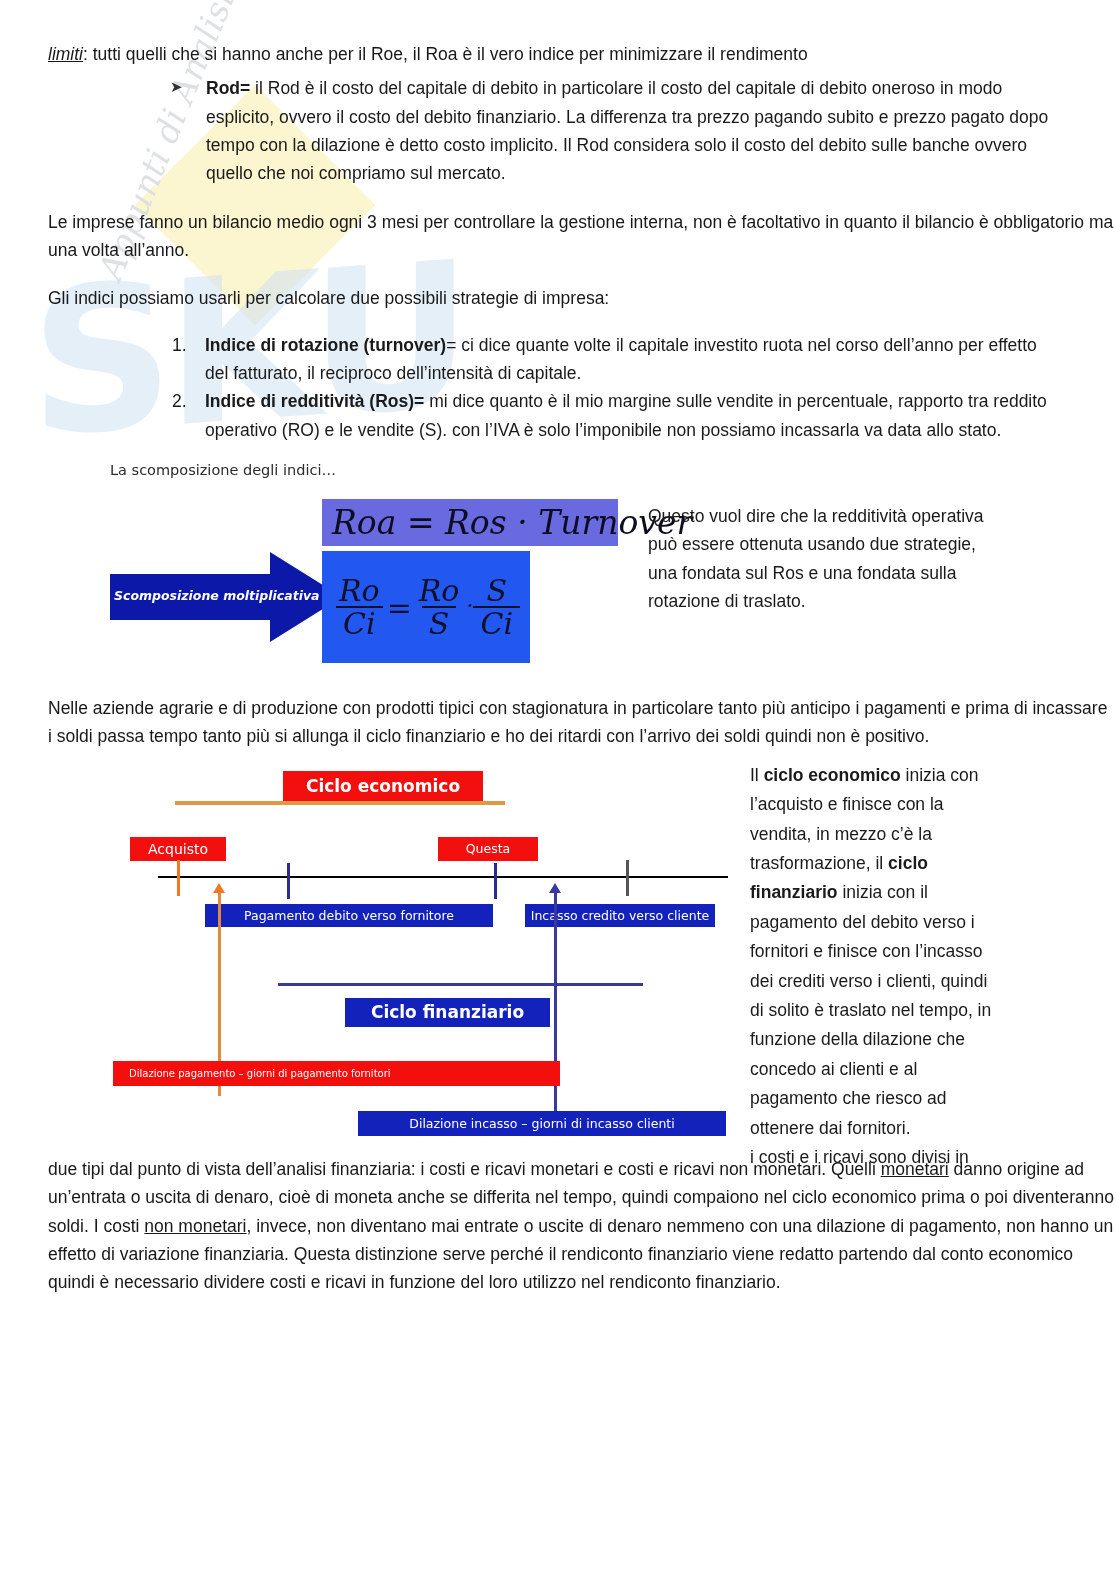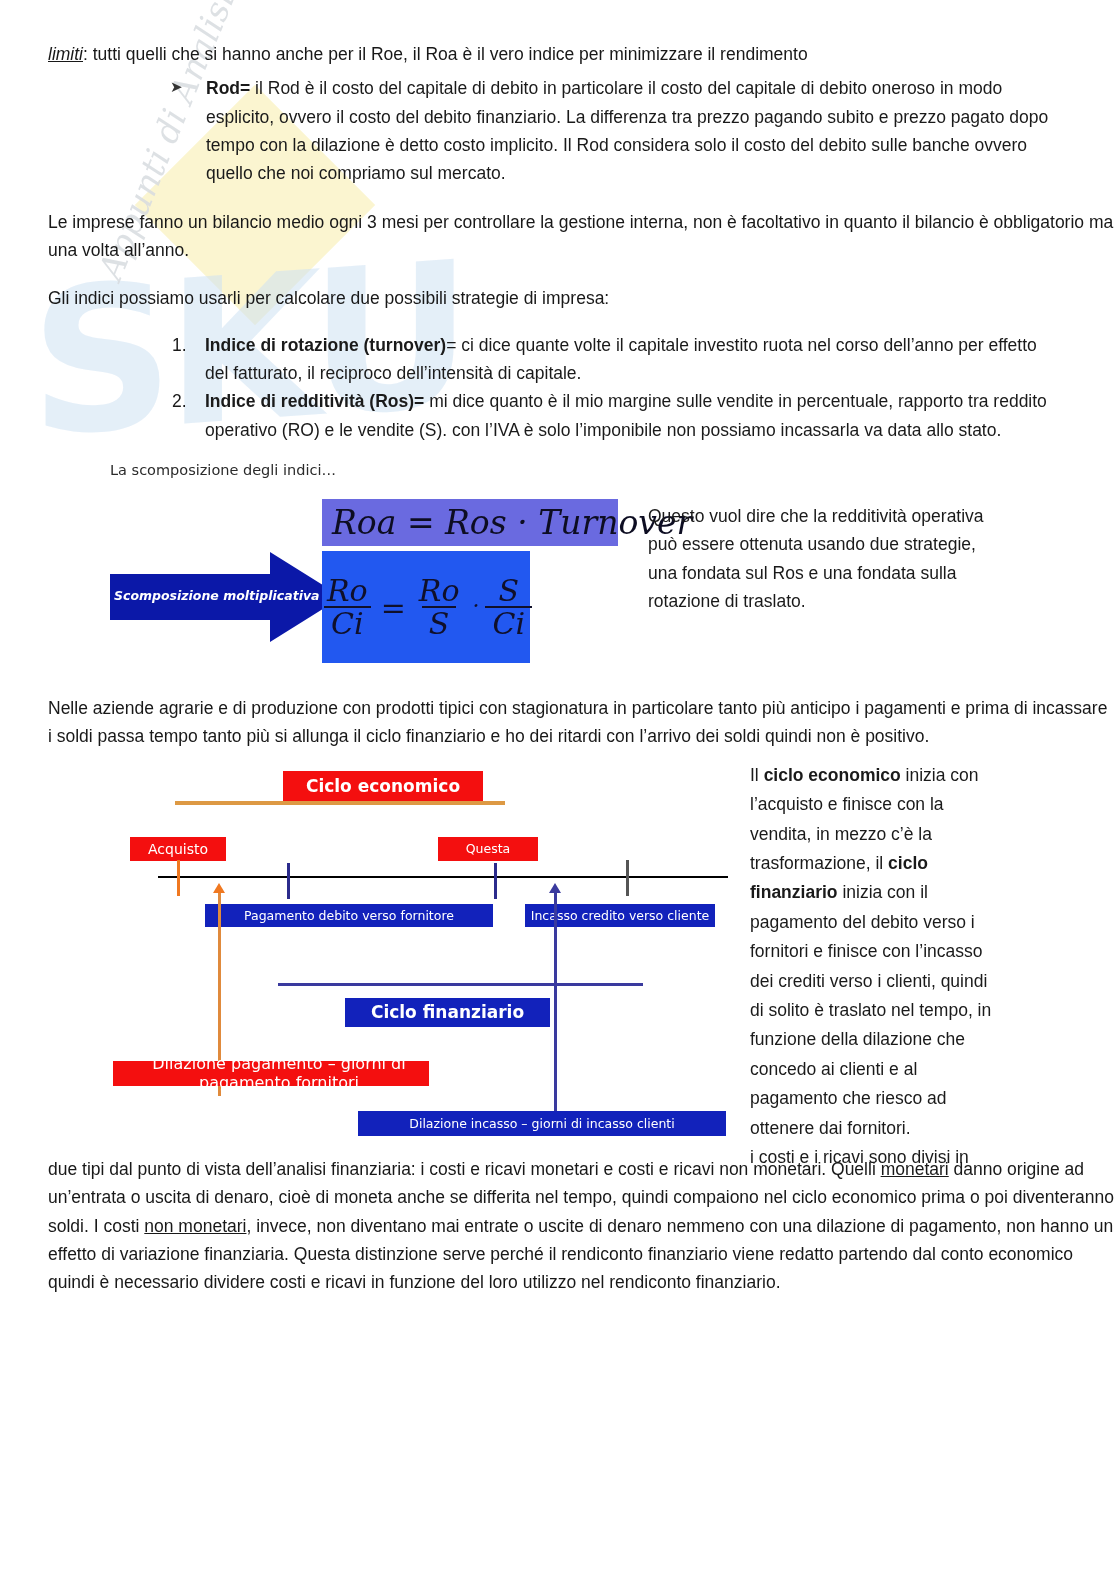--- a/index.html
+++ b/index.html
@@ -165,21 +165,20 @@
   .fbox-bottom {
     position: absolute;
     left: 322px;
     top: 57px;
     width: 208px;
     height: 112px;
     background: #2258f0;
     display: flex;
     align-items: center;
     justify-content: center;
-    gap: 6px;
   }
   .frac {
     display: inline-flex;
     flex-direction: column;
     align-items: center;
     font-family: "DejaVu Serif", serif;
     font-style: italic;
     font-size: 30px;
     color: #10102a;
     line-height: 1.05;
@@ -259,22 +258,22 @@
   }
   .bar-inc {
     left: 525px; top: 143px; width: 190px; height: 23px;
     font-size: 12.5px;
   }
   .title-blue {
     left: 345px; top: 237px; width: 205px; height: 29px;
     font-size: 17px; font-weight: bold;
   }
   .bar-dil-pag {
-    left: 113px; top: 300px; width: 316px; height: 25px;
-    font-size: 16px;
+    left: 113px; top: 300px; width: 447px; height: 25px;
+    font-size: 10px;
   }
   .bar-dil-inc {
     left: 358px; top: 350px; width: 368px; height: 25px;
     font-size: 12.5px;
   }
   .arrowhead {
     position: absolute;
     width: 0; height: 0;
     border-left: 6px solid transparent;
     border-right: 6px solid transparent;

